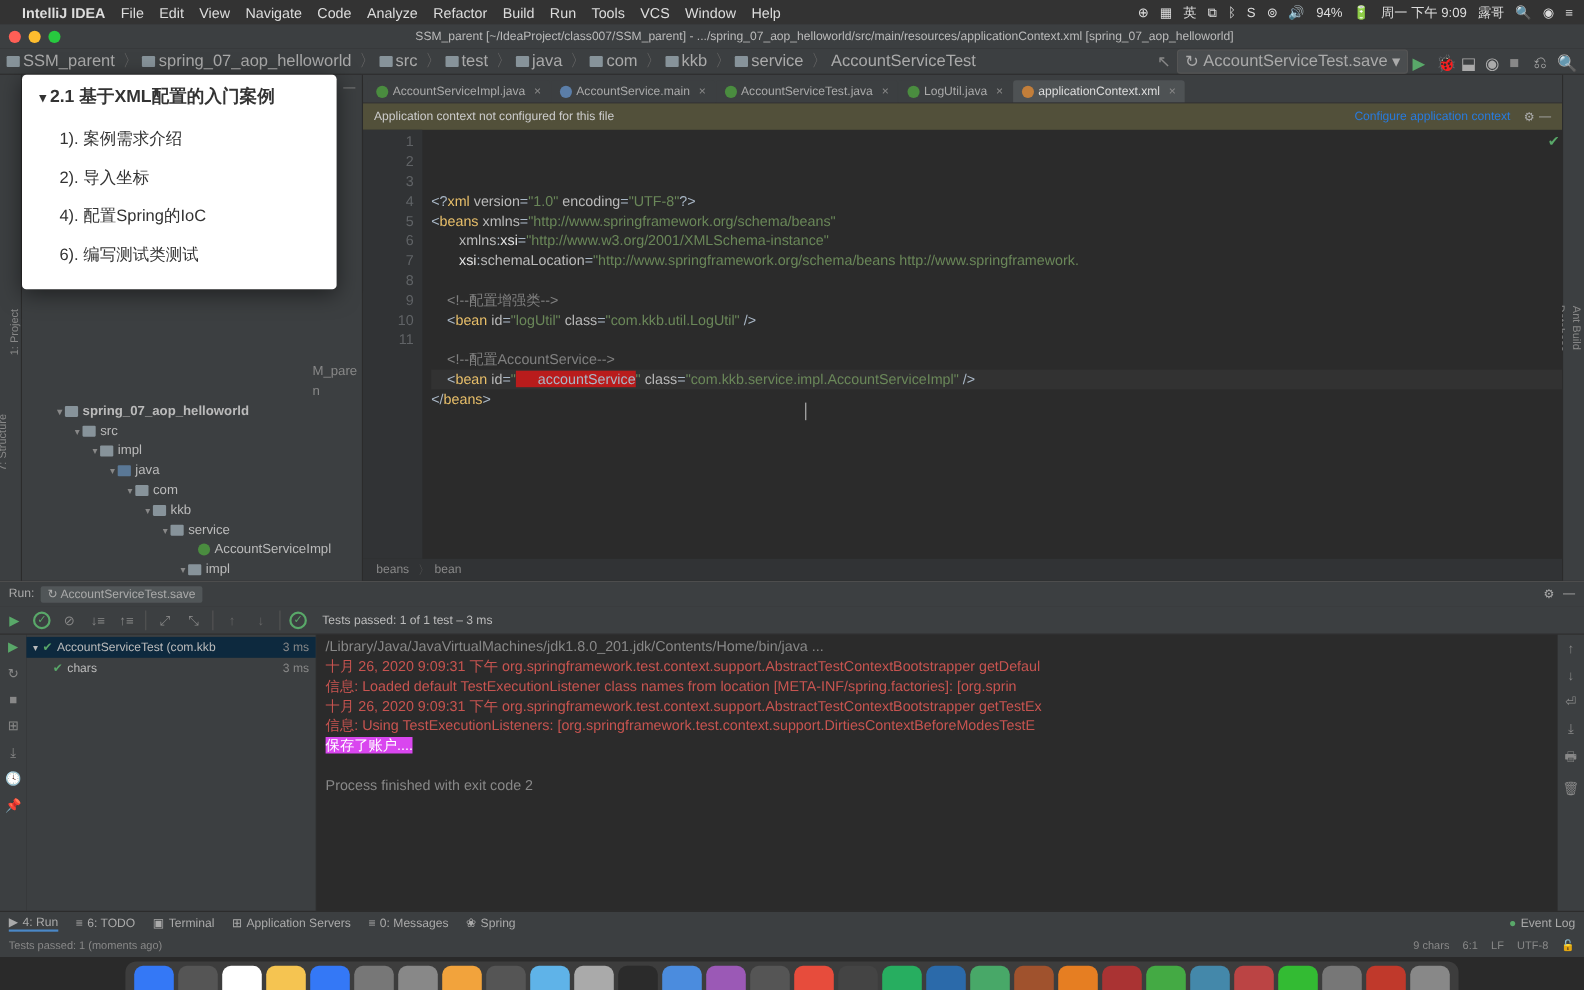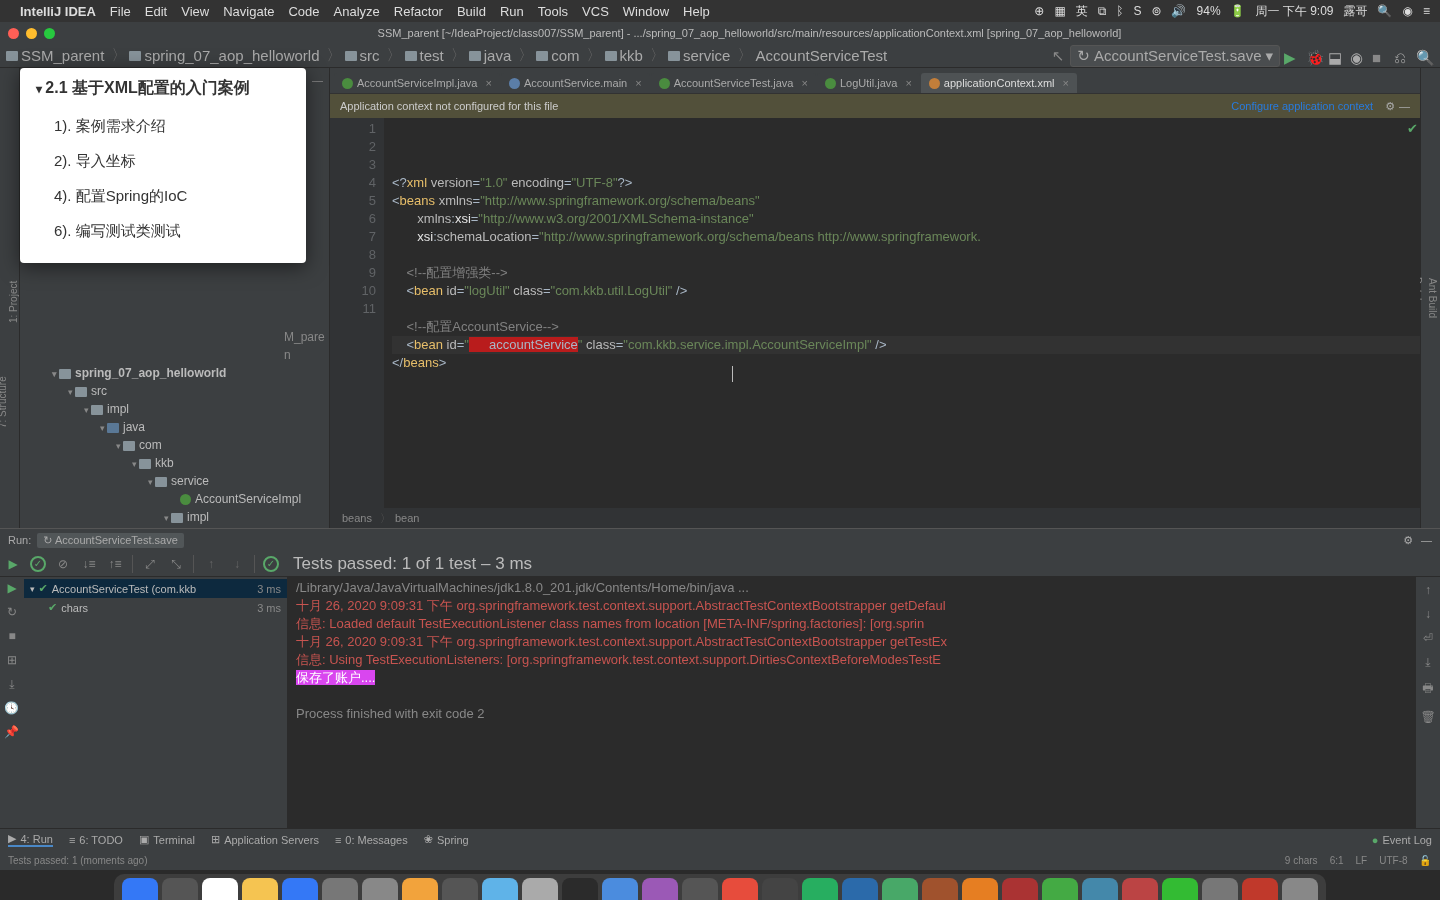--- a/index.html
+++ b/index.html
@@ -104,21 +104,21 @@
 .right-gutter .tab { padding: 8px 2px; text-align: center; }
 
 
 .run-panel { height: 300px; background: #2b2b2b; border-top: 1px solid #555; display: flex; flex-direction: column; }
 .run-header { height: 22px; background: #3c3f41; display: flex; align-items: center; padding: 0 8px; font-size: 11px; color: #aaa; }
 .run-header .spacer { flex: 1; }
 .run-toolbar { height: 26px; background: #3c3f41; display: flex; align-items: center; padding: 0 4px; gap: 8px; border-bottom: 1px solid #2b2b2b; }
 .run-toolbar .btn { width: 18px; height: 18px; display: flex; align-items: center; justify-content: center; color: #888; }
 .run-toolbar .play { color: #59a869; }
 .run-toolbar .check-badge { width: 16px; height: 16px; border: 2px solid #59a869; border-radius: 50%; color: #59a869; font-size: 10px; line-height: 12px; text-align: center; }
-.run-toolbar .tests-text { font-size: 17px; color: #bbb; margin-left: 6px; }
+.run-toolbar .tests-text { font-size: 11px; color: #bbb; margin-left: 6px; }
 .run-toolbar .divider { width: 1px; height: 18px; background: #555; }
 
 .run-body { flex: 1; display: flex; }
 .run-left-toolbar { width: 24px; background: #3c3f41; display: flex; flex-direction: column; align-items: center; gap: 8px; padding-top: 4px; }
 .run-left-toolbar .tb { width: 16px; height: 16px; color: #888; font-size: 12px; text-align:center; }
 .run-tree { width: 264px; background: #3c3f41; border-right: 1px solid #2b2b2b; font-size: 11px; color: #bbb; padding: 2px 0; }
 .run-tree .row { padding: 3px 6px; display: flex; align-items: center; }
 .run-tree .row.sel { background: #0d293e; }
 .run-tree .ok { color: #59a869; margin-right: 4px; }
 .run-tree .time { margin-left: auto; color: #888; }

